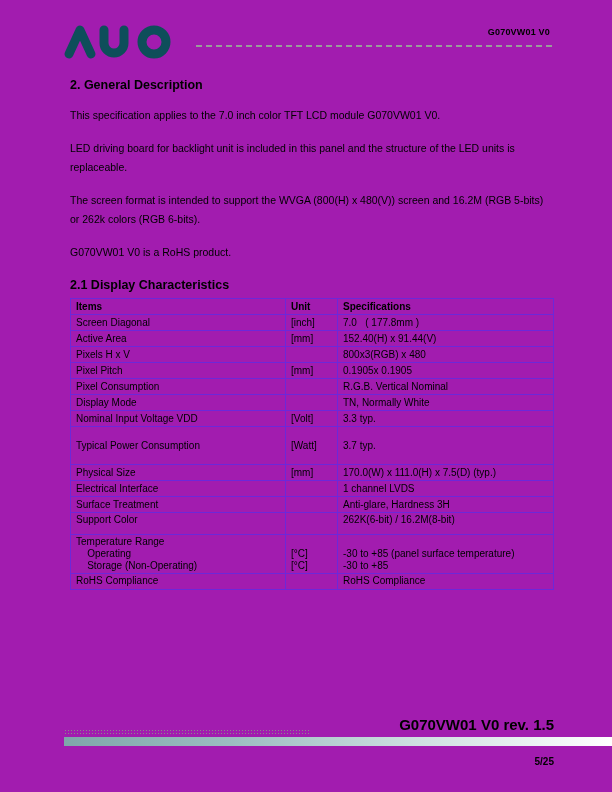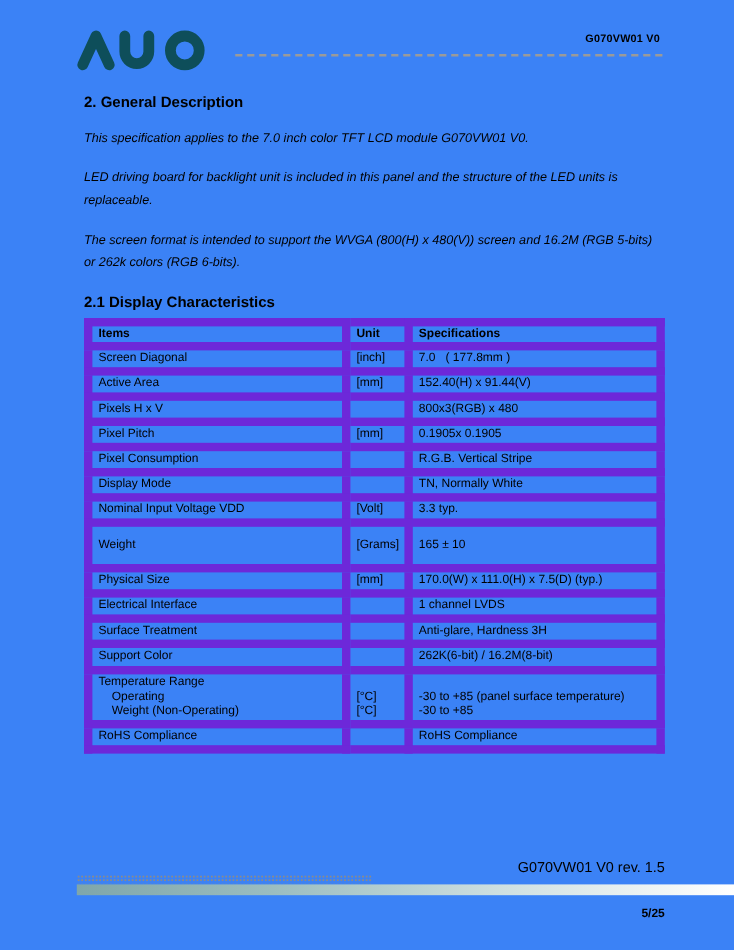--- a/index.html
+++ b/index.html
@@ -1,43 +1,43 @@
 <!DOCTYPE html>
 <html><head>
 <meta charset="utf-8">
 <style>
   * { margin:0; padding:0; box-sizing:border-box; }
   html,body { background:#ffffff; }
   .page {
-    position:relative; width:612px; height:792px; background:#3b82f6;
+    position:relative; width:612px; height:792px; background:#a21caf;
     font-family:"Liberation Sans", sans-serif; color:#000; overflow:hidden;
   }
   
   .logo { position:absolute; top:24px; left:62px; width:112px; height:36px; }
   .doc-num { position:absolute; top:27px; right:62px; font-size:9px; font-weight:bold; letter-spacing:.2px; }
   .header-divider { position:absolute; top:45px; left:196px; right:60px; border-top:2px dashed #9a9a9a; height:0; }
   
   .content { position:absolute; top:78px; left:70px; right:58px; }
   .h-section { font-size:12.5px; font-weight:bold; margin:0 0 8px; }
   .h-section.second { margin-top:16px; margin-bottom:6px; }
-  .para { font-size:10.5px; line-height:19px; margin:14px 0 1px;font-style:italic; }
+  .para { font-size:10.5px; line-height:19px; margin:14px 0 1px; }
   .intro { font-size:9.5px; margin:4px 0 10px; }
   
   .spec-table { border-collapse:collapse; width:100%; table-layout:fixed; }
-  .spec-table th, .spec-table td { border:7px solid #6d28d9; padding:1px 5px; font-size:10px; }
+  .spec-table th, .spec-table td { border:1px solid #6d28d9; padding:1px 5px; font-size:10px; }
   .spec-table th { text-align:left; font-weight:bold; height:16px; vertical-align:middle; }
   .spec-table td { height:16px; vertical-align:middle; }
   .line { line-height:12px; min-height:12px; white-space:pre-wrap; }
   .spec-table tbody tr:nth-child(8) td { height:38px; }
   .spec-table tbody tr:nth-child(12) td,
   .spec-table tbody tr:nth-child(13) td { height:22px; vertical-align:top; }
   .spec-table tbody tr:nth-child(14) td { vertical-align:top; }
   .spec-table tbody tr:nth-child(15) td { height:12px; }
   
-  .footer-rev { position:absolute; top:716px; right:58px; font-size:12px; font-weight:normal;margin-left:25px; }
+  .footer-rev { position:absolute; top:716px; right:58px; font-size:15px; font-weight:bold;margin-left:25px; }
   .footer-dots { position:absolute; top:729px; left:64px; width:246px; height:7px;
     background-image:radial-gradient(circle, #8a8a8a 0.7px, transparent 0.9px);
     background-size:3px 3px; }
   .footer-bar { position:absolute; top:737px; left:64px; right:0; height:9px;
     background:linear-gradient(to right, #7fa6aa 0%, #9bbdc0 30%, #cfe0e1 65%, #ffffff 100%); }
   .footer-page { position:absolute; top:756px; right:58px; font-size:10px; font-weight:bold; }
 </style>
 </head>
 <body>
 
@@ -56,20 +56,21 @@
   <div class="header-divider"></div>
 
   <div class="content">
 
     <h2 class="h-section">2. General Description</h2>
 
     <div id="gd-paras">
         <p class="para">This specification applies to the 7.0 inch color TFT LCD module G070VW01 V0.</p>
         <p class="para">LED driving board for backlight unit is included in this panel and the structure of the LED units is replaceable.</p>
         <p class="para">The screen format is intended to support the WVGA (800(H) x 480(V)) screen and 16.2M (RGB 5-bits) or 262k colors (RGB 6-bits).</p>
+        <p class="para">G070VW01 V0 is a RoHS product.</p>
       </div>
 
     <h2 class="h-section second">2.1 Display Characteristics</h2>
 
 
     <table class="spec-table">
       <colgroup>
         <col style="width:215px">
         <col style="width:52px">
         <col>
@@ -127,21 +128,21 @@
             </td>
           </tr>
           <tr>
             <td class="c-item">
               <div class="line">Pixel Consumption</div>
             </td>
             <td class="c-unit">
               <div class="line"></div>
             </td>
             <td class="c-spec">
-              <div class="line">R.G.B. Vertical Stripe</div>
+              <div class="line">R.G.B. Vertical Nominal</div>
             </td>
           </tr>
           <tr>
             <td class="c-item">
               <div class="line">Display Mode</div>
             </td>
             <td class="c-unit">
               <div class="line"></div>
             </td>
             <td class="c-spec">
@@ -154,27 +155,27 @@
             </td>
             <td class="c-unit">
               <div class="line">[Volt]</div>
             </td>
             <td class="c-spec">
               <div class="line">3.3 typ.</div>
             </td>
           </tr>
           <tr>
             <td class="c-item">
-              <div class="line">Weight</div>
-            </td>
-            <td class="c-unit">
-              <div class="line">[Grams]</div>
-            </td>
-            <td class="c-spec">
-              <div class="line">165 ± 10</div>
+              <div class="line">Typical Power Consumption</div>
+            </td>
+            <td class="c-unit">
+              <div class="line">[Watt]</div>
+            </td>
+            <td class="c-spec">
+              <div class="line">3.7 typ.</div>
             </td>
           </tr>
           <tr>
             <td class="c-item">
               <div class="line">Physical Size</div>
             </td>
             <td class="c-unit">
               <div class="line">[mm]</div>
             </td>
             <td class="c-spec">
@@ -211,21 +212,21 @@
               <div class="line"></div>
             </td>
             <td class="c-spec">
               <div class="line">262K(6-bit) / 16.2M(8-bit)</div>
             </td>
           </tr>
           <tr>
             <td class="c-item">
               <div class="line">Temperature Range</div>
               <div class="line">    Operating</div>
-              <div class="line">    Weight (Non-Operating)</div>
+              <div class="line">    Storage (Non-Operating)</div>
             </td>
             <td class="c-unit">
               <div class="line"></div>
               <div class="line">[°C]</div>
               <div class="line">[°C]</div>
             </td>
             <td class="c-spec">
               <div class="line"></div>
               <div class="line">-30 to +85 (panel surface temperature)</div>
               <div class="line">-30 to +85</div>

